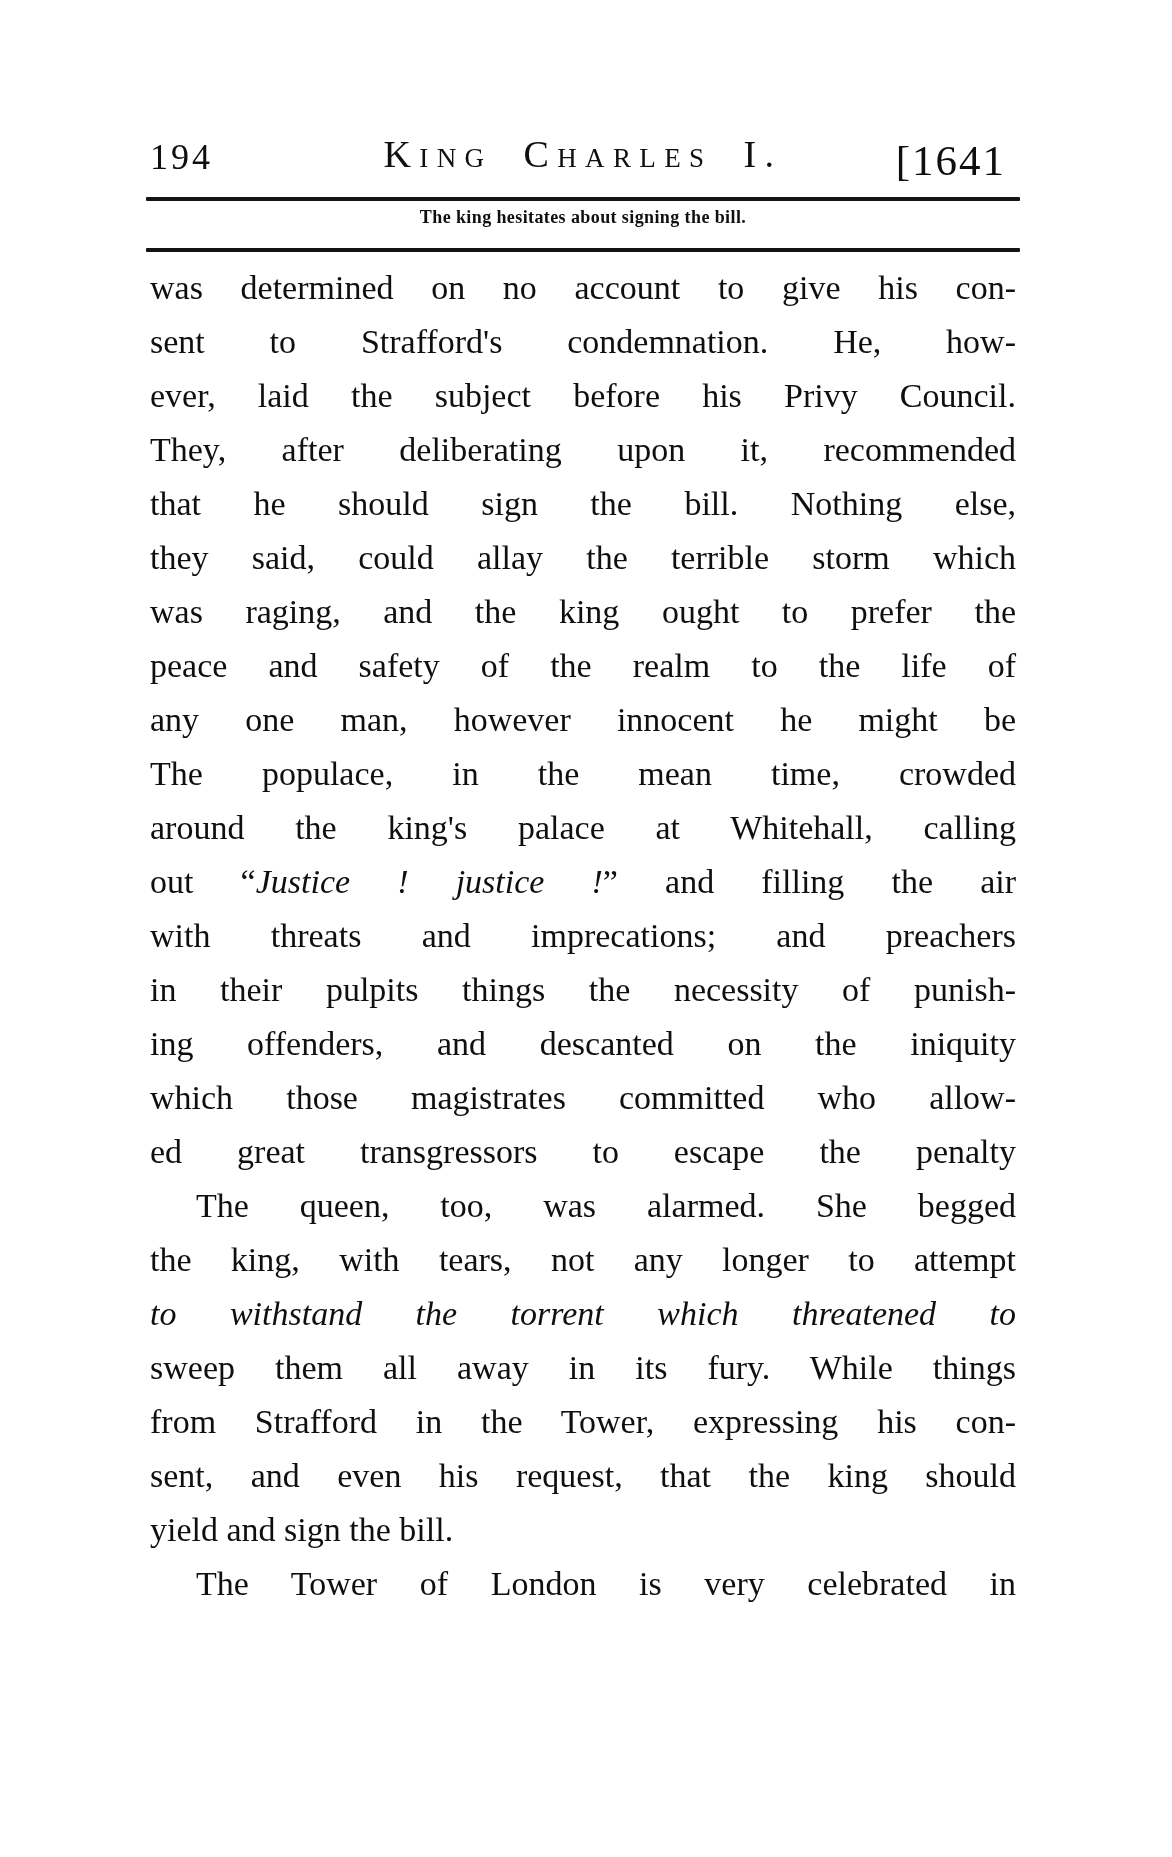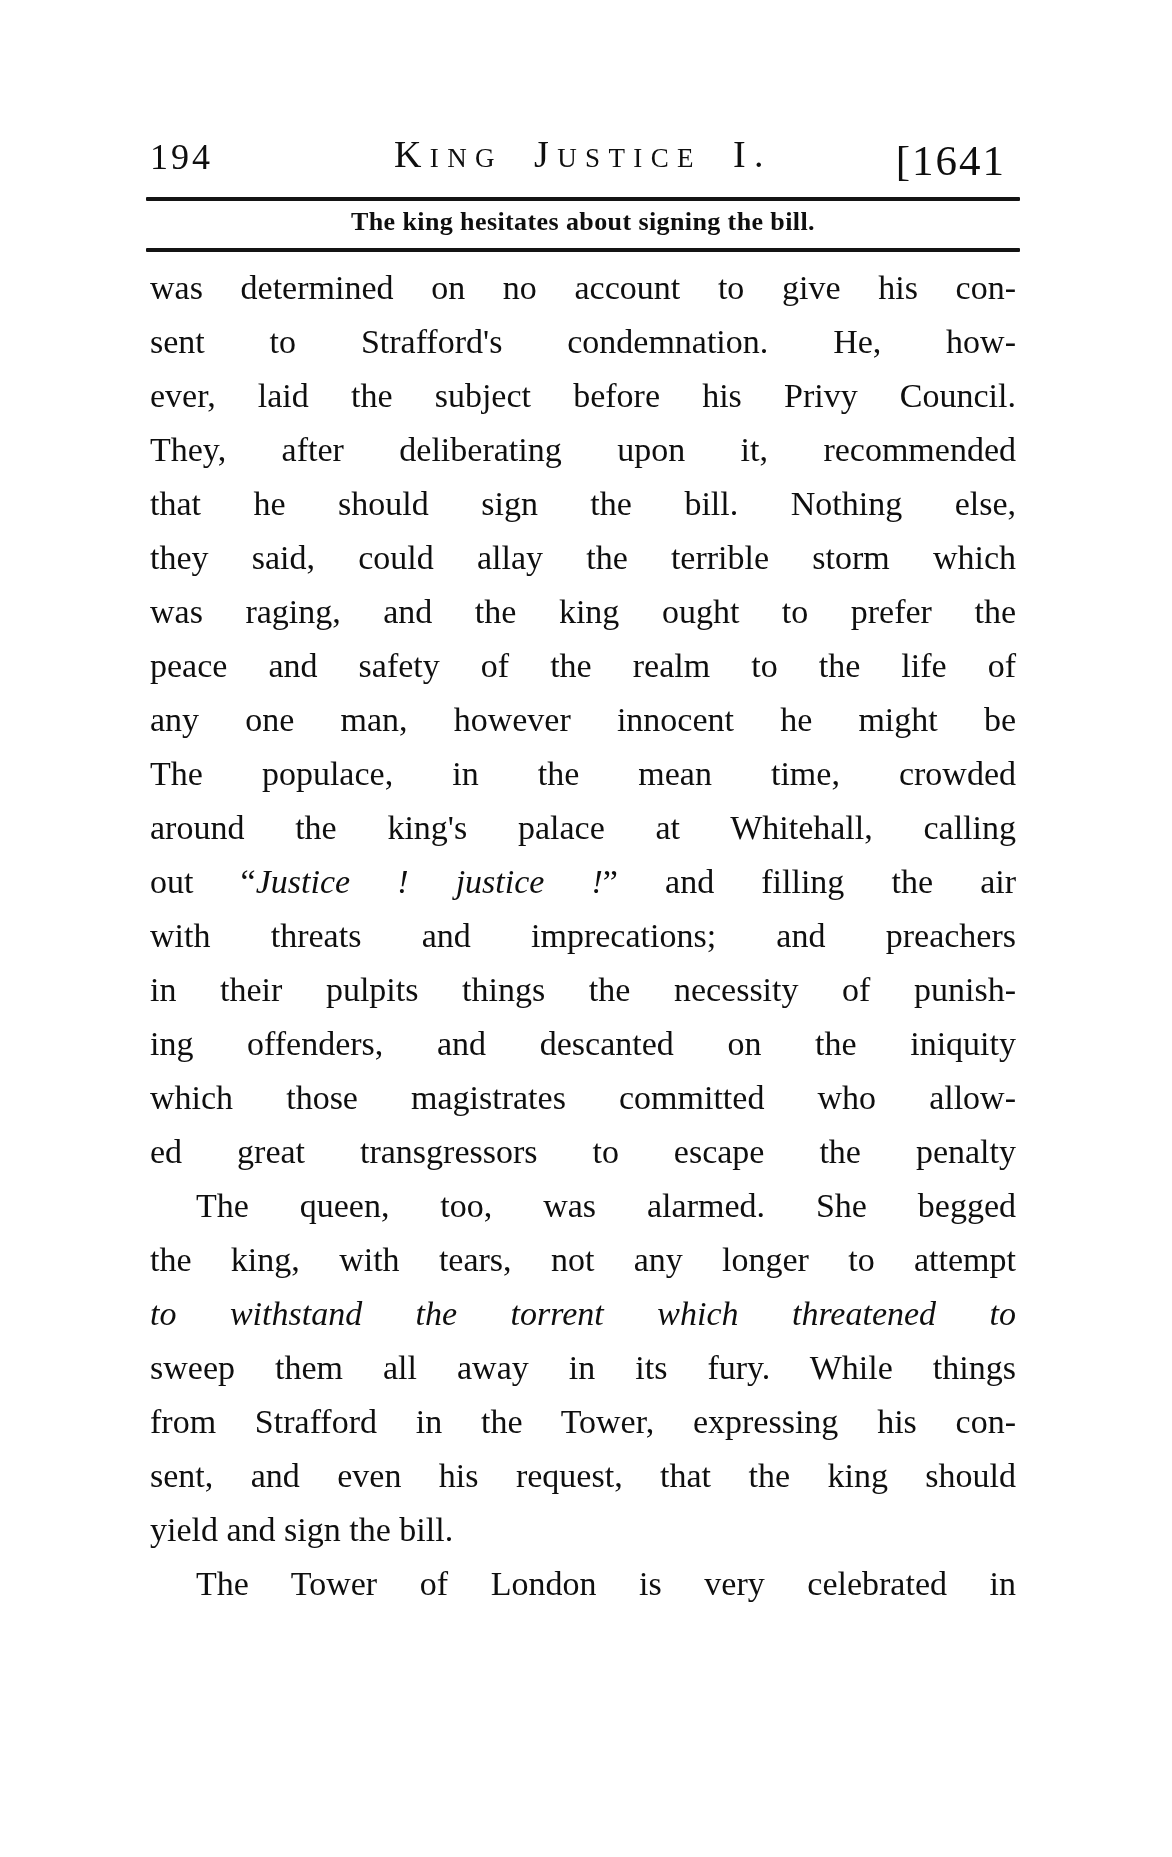--- a/index.html
+++ b/index.html
@@ -29,21 +29,21 @@
     position:absolute;right:10px;top:6px;
     font-size:43px;letter-spacing:2px;
   }
   
   .rule{position:absolute;left:146px;width:874px;height:4px;background:#141414;border-radius:1px;}
   .rule-top{top:197px;}
   .rule-bottom{top:248px;}
   .caption{
     position:absolute;top:207px;left:146px;width:874px;
     text-align:center;
-    font-size:26px;
+    font-size:18px;
     font-weight:bold;
     letter-spacing:0.4px;
   }
   
   .body{
     position:absolute;top:261px;left:150px;width:866px;
     font-size:34px;
     line-height:54px;
   }
   .line{
@@ -60,21 +60,21 @@
   .line.italic{font-style:italic;}
   .line .italic{font-style:italic;}
 </style>
 </head>
 <body>
 
 <div class="page">
 
   <div class="header">
     <span class="pagenum">194</span>
-    <span class="running-title">King Justice I.</span>
+    <span class="running-title">King Charles I.</span>
     <span class="year">[1641</span>
   </div>
 
   <div class="rule rule-top"></div>
 
   <div class="caption">The king hesitates about signing the bill.</div>
 
   <div class="rule rule-bottom"></div>
 
   <div class="body" id="body-lines">

